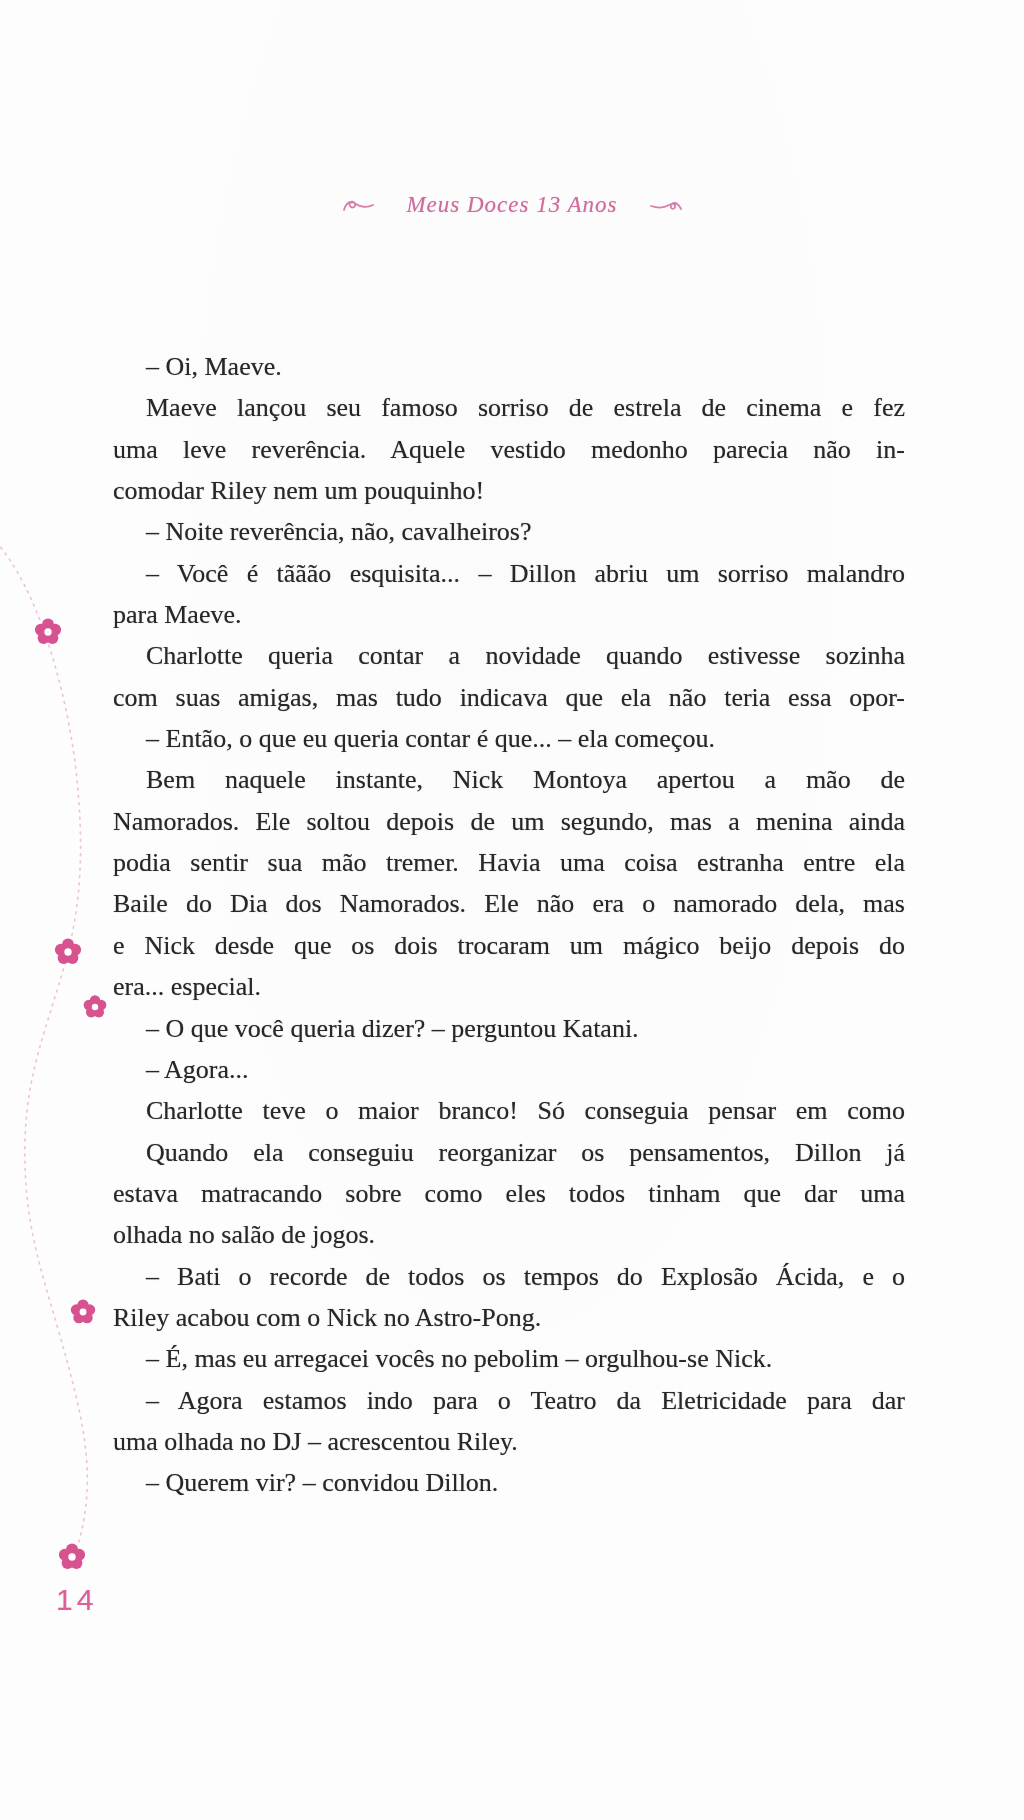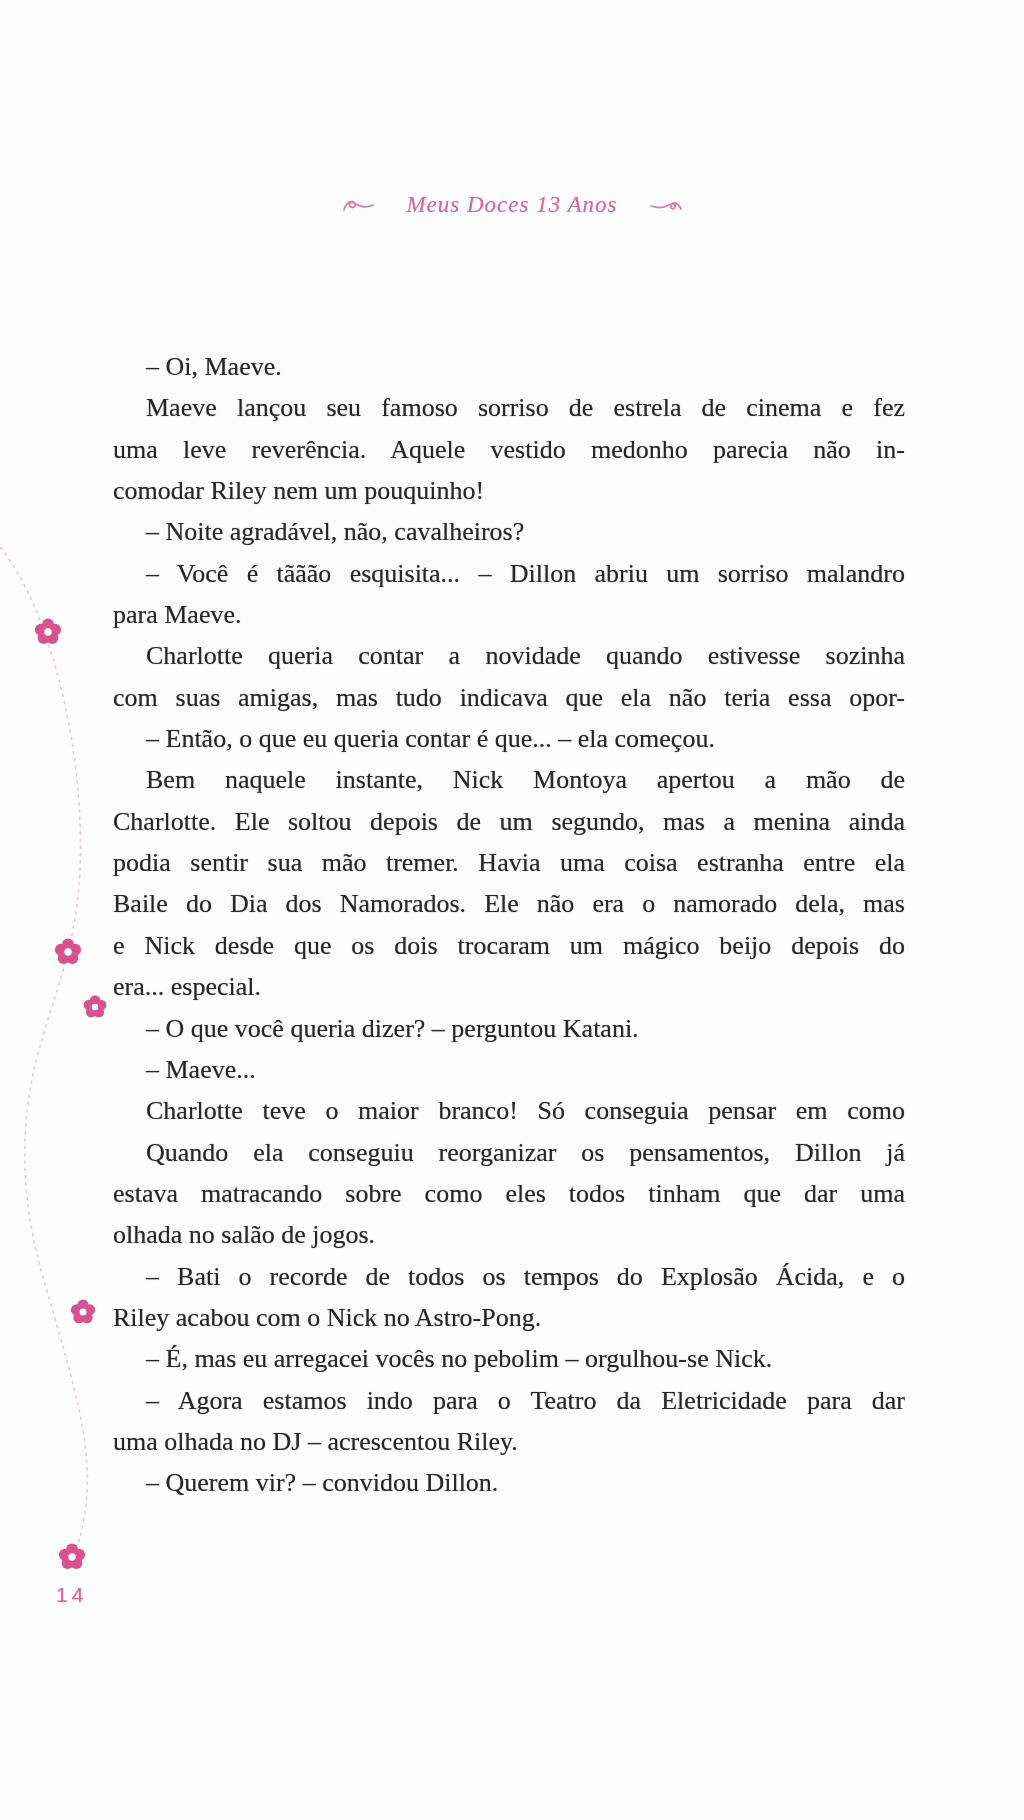--- a/index.html
+++ b/index.html
@@ -41,21 +41,21 @@
   .line.indent{padding-left:33px;}
 
   
   .dotted-curve{position:absolute;left:0;top:500px;overflow:visible;}
   .flower{position:absolute;}
 
   
   .page-number{
     position:absolute;left:56px;top:1583px;
     font-family:"Liberation Sans","DejaVu Sans",sans-serif;
-    font-size:21px;letter-spacing:4px;
+    font-size:30px;letter-spacing:4px;
     color:var(--page-number-pink,#dd5f97);
     text-shadow:0 0 1px rgba(221,95,151,.4);
   }
 </style>
 </head>
 <body>
 
 <div class="page">
 
   <svg width="0" height="0" style="position:absolute" aria-hidden="true">
@@ -104,34 +104,34 @@
     </svg>
   <svg class="flower" style="left:57px;top:1542px" width="30" height="30">
       <use href="#flower-sym"></use>
     </svg>
 
   <div class="body-text">
       <div class="line indent">– Oi, Maeve.</div>
       <div class="line indent j">Maeve lançou seu famoso sorriso de estrela de cinema e fez</div>
       <div class="line j">uma leve reverência. Aquele vestido medonho parecia não in-</div>
       <div class="line">comodar Riley nem um pouquinho!</div>
-      <div class="line indent">– Noite agradável, não, cavalheiros?</div>
+      <div class="line indent">– Noite reverência, não, cavalheiros?</div>
       <div class="line indent j">– Você é tããão esquisita... – Dillon abriu um sorriso malandro</div>
       <div class="line">para Maeve.</div>
       <div class="line indent j">Charlotte queria contar a novidade quando estivesse sozinha</div>
       <div class="line j">com suas amigas, mas tudo indicava que ela não teria essa opor-</div>
       <div class="line indent">– Então, o que eu queria contar é que... – ela começou.</div>
       <div class="line indent j">Bem naquele instante, Nick Montoya apertou a mão de</div>
-      <div class="line j">Charlotte. Ele soltou depois de um segundo, mas a menina ainda</div>
+      <div class="line j">Namorados. Ele soltou depois de um segundo, mas a menina ainda</div>
       <div class="line j">podia sentir sua mão tremer. Havia uma coisa estranha entre ela</div>
       <div class="line j">Baile do Dia dos Namorados. Ele não era o namorado dela, mas</div>
       <div class="line j">e Nick desde que os dois trocaram um mágico beijo depois do</div>
       <div class="line">era... especial.</div>
       <div class="line indent">– O que você queria dizer? – perguntou Katani.</div>
-      <div class="line indent">– Maeve...</div>
+      <div class="line indent">– Agora...</div>
       <div class="line indent j">Charlotte teve o maior branco! Só conseguia pensar em como</div>
       <div class="line indent j">Quando ela conseguiu reorganizar os pensamentos, Dillon já</div>
       <div class="line j">estava matracando sobre como eles todos tinham que dar uma</div>
       <div class="line">olhada no salão de jogos.</div>
       <div class="line indent j">– Bati o recorde de todos os tempos do Explosão Ácida, e o</div>
       <div class="line">Riley acabou com o Nick no Astro-Pong.</div>
       <div class="line indent">– É, mas eu arregacei vocês no pebolim – orgulhou-se Nick.</div>
       <div class="line indent j">– Agora estamos indo para o Teatro da Eletricidade para dar</div>
       <div class="line">uma olhada no DJ – acrescentou Riley.</div>
       <div class="line indent">– Querem vir? – convidou Dillon.</div>

